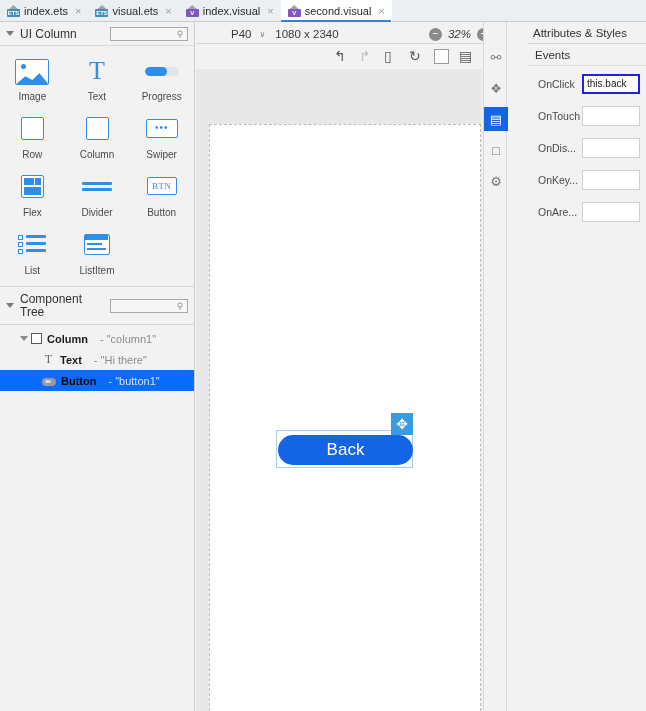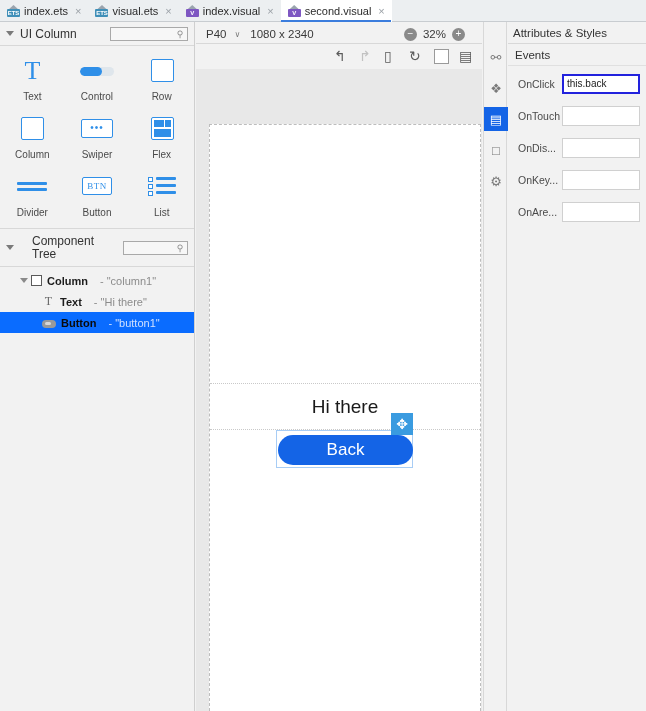--- a/index.html
+++ b/index.html
@@ -135,21 +135,21 @@
 
   .p-listitem{position:absolute;left:5px;top:2px;width:26px;height:21px;border:1.5px solid #2f8fe8;border-radius:2px;background:#fff;}
   .p-listitem i{position:absolute;display:block;background:#2f8fe8;}
   .p-listitem i.top{left:0;top:0;width:23px;height:5px;}
   .p-listitem i.l1{left:2px;top:8px;width:15px;height:2px;}
   .p-listitem i.l2{left:2px;top:13px;width:19px;height:2px;}
 
   
   .treehead {
     min-height:38px; display:flex; align-items:center;
-    padding-left:6px; gap:16px; border-bottom:1px solid #d8d8d8;
+    padding-left:6px; gap:4px; border-bottom:1px solid #d8d8d8;
   }
   .treehead .ptitle { font-size:12px; color:#333; line-height:13px; max-width:86px; }
   .treelist { padding-top:3px; }
   .trow {
     height:21px; display:flex; align-items:center;
     font-size:11px; color:#1c1c1c; cursor:default; padding-right:4px;
   }
   .trow.sel { background:#0a6cff; }
   .trow .tw { width:0;height:0; border-left:4px solid transparent;border-right:4px solid transparent;
               border-top:5px solid #8a8a8a; margin-right:3px; flex:0 0 auto;}
@@ -222,20 +222,21 @@
   .railbtn {
     width:24px; height:24px; display:flex; align-items:center; justify-content:center;
     margin-bottom:7px; color:#7a7a7a; font-size:13px; cursor:default;
   }
   .railbtn.active { background:#1464e6; color:#fff; }
 
   
   .rightpanel {
     position:absolute; left:508px; top:22px; width:138px; height:689px;
     background:#f2f2f2;
+    padding-left:20px;
   }
   .rp-title {
     height:22px; line-height:22px; padding-left:5px;
     font-size:11.5px; color:#333; border-bottom:1px solid #d8d8d8;
     background:#f2f2f2;
   }
   .rp-sec {
     height:22px; line-height:22px; padding-left:7px;
     font-size:11.5px; color:#333; border-bottom:1px solid #e0e0e0;
   }
@@ -305,34 +306,40 @@
     <div class="panelhead">
       <span class="caret"></span>
       <span class="ptitle">UI Column</span>
       <div class="searchbox">
         <span class="mag">⚲</span>
       </div>
     </div>
 
     <div class="palette">
 
+      <div class="palitem">
+        <span class="picon">
+            <span class="p-image"></span>
+          </span>
+        <span class="plabel">Image</span>
+      </div>
 
       <div class="palitem">
         <span class="picon">
             <span class="p-text">T</span>
           </span>
         <span class="plabel">Text</span>
       </div>
 
 
       <div class="palitem">
         <span class="picon">
             <span class="p-progress"></span>
           </span>
-        <span class="plabel">Control</span>
+        <span class="plabel">Progress</span>
       </div>
 
       <div class="palitem">
         <span class="picon">
             <span class="p-box"></span>
           </span>
         <span class="plabel">Row</span>
       </div>
 
       <div class="palitem">
@@ -384,20 +391,30 @@
               <i class="ln r0"></i>
             <i class="bul r1"></i>
               <i class="ln r1"></i>
             <i class="bul r2"></i>
               <i class="ln r2"></i>
           </span>
         </span>
         <span class="plabel">List</span>
       </div>
 
+      <div class="palitem">
+        <span class="picon">
+          <span class="p-listitem">
+              <i class="top"></i>
+              <i class="l1"></i>
+              <i class="l2"></i>
+            </span>
+        </span>
+        <span class="plabel">ListItem</span>
+      </div>
 
     </div>
 
     <div class="treehead">
       <span class="caret"></span>
       <span class="ptitle">Component Tree</span>
       <div class="searchbox">
         <span class="mag">⚲</span>
       </div>
     </div>
@@ -431,40 +448,37 @@
       <span class="ticonbtn arrow-g dim">↱</span>
       <span class="ticonbtn arrow-g">▯</span>
       <span class="ticonbtn arrow-g">↻</span>
       <span class="ticonbtn boxed"></span>
       <span class="ticonbtn arrow-g">▤</span>
     </div>
 
     <div class="canvasarea">
       <div class="phone">
 
-        <div class="hi-wrap">
-          <span class="hi-text">Hi there</span>
-        </div>
 
         <div class="btn-sel">
           <div class="vbtn">Back</div>
         </div>
 
         <div class="movehandle">✥</div>
       </div>
     </div>
   </div>
 
-  <div style="position:absolute; left:187px; top:22px; width:286px; height:24px; display:flex; align-items:center; gap:8px; padding-left:19px;">
+  <div style="position:absolute; left:212px; top:22px; width:286px; height:24px; display:flex; align-items:center; gap:8px; padding-left:19px;">
     <span style="font-size:11.5px;color:#3a3a3a;">P40</span>
     <span style="font-size:8px;color:#7a7a7a;">∨</span>
     <span style="font-size:11.5px;color:#3a3a3a;margin-left:2px;">1080 x 2340</span>
     <span style="margin-left:auto;display:flex;align-items:center;gap:6px;padding-right:8px;">
       <span style="width:13px;height:13px;border-radius:50%;background:#8a8a8a;color:#fff;font-size:10px;line-height:12px;text-align:center;">−</span>
-      <span style="font-size:11.5px;color:#3a3a3a;">32%</span>
+      <span style="font-size:11.5px;color:#3a3a3a;font-style:italic;">32%</span>
       <span style="width:13px;height:13px;border-radius:50%;background:#8a8a8a;color:#fff;font-size:10px;line-height:12px;text-align:center;">+</span>
     </span>
   </div>
 
   <div class="rail">
     <div class="railbtn">⚯</div>
     <div class="railbtn">❖</div>
     <div class="railbtn active">▤</div>
     <div class="railbtn">□</div>
     <div class="railbtn">⚙</div>

